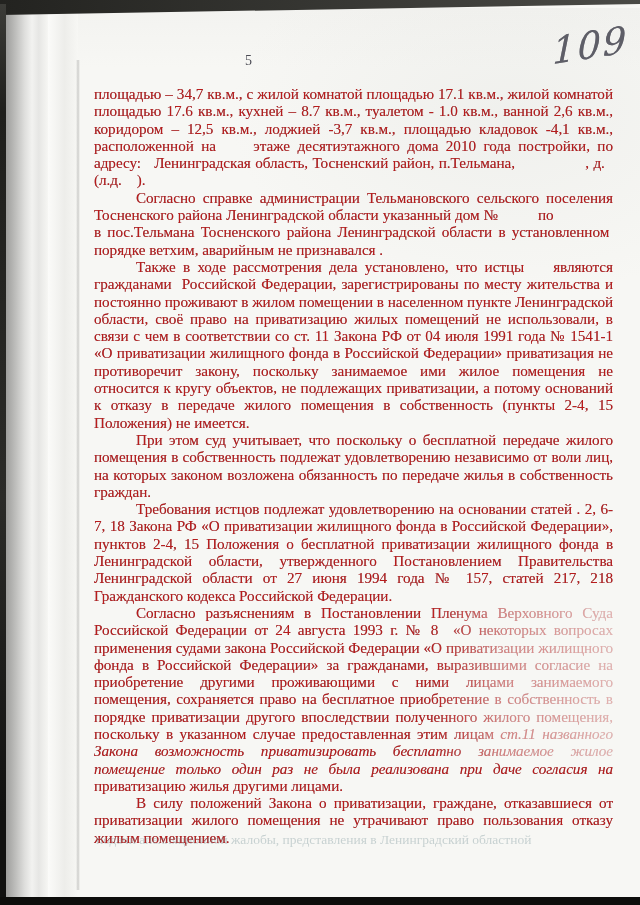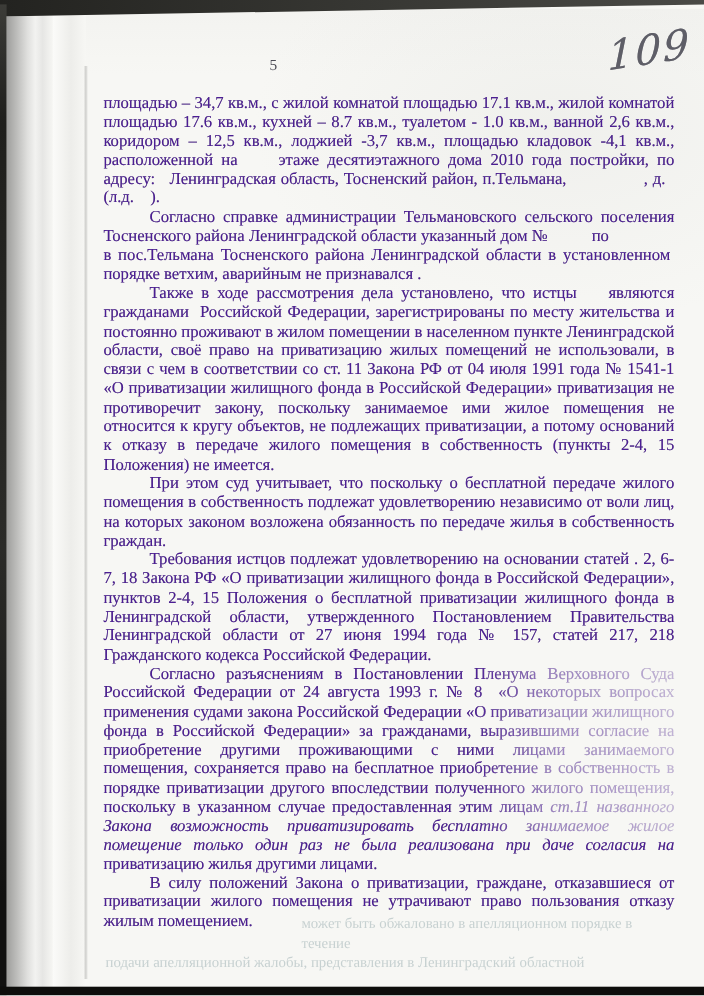--- a/index.html
+++ b/index.html
@@ -40,21 +40,21 @@
   }
   .handwritten{
     position:absolute;left:552px;top:24px;
     font-family:"DejaVu Serif",serif;font-style:italic;font-weight:400;
     font-size:37px;color:#5e5e67;letter-spacing:2px;
     transform:rotate(-9deg) skewX(-10deg);
     text-shadow:0 0 .6px rgba(94,94,103,.6);
   }
   .text-block{
     position:absolute;left:94px;top:85px;width:519px;
-    color:#4c1d95;font-size:15.2px;line-height:17.3px;
+    color:#b91c1c;font-size:15.2px;line-height:17.3px;
     text-align:justify;letter-spacing:-.05px;
     text-shadow:0 0 .5px rgba(61,61,71,.55);
   }
   .para{margin:0;}
   .para.indent{text-indent:42px;}
   .it{font-style:italic;}
   
   .fade-overlay{
     position:absolute;left:430px;top:598px;width:200px;height:165px;
     background:linear-gradient(to right,rgba(247,247,244,0) 0%,rgba(247,247,244,.45) 35%,rgba(247,247,244,.72) 100%);
@@ -98,16 +98,15 @@
       <p class="para indent"><span>Также в ходе рассмотрения дела установлено, что истцы&nbsp;&nbsp;&nbsp; являются гражданами&nbsp; Российской Федерации, зарегистрированы по месту жительства и постоянно проживают в жилом помещении в населенном пункте Ленинградской области, своё право на приватизацию жилых помещений не использовали, в связи с чем в соответствии со ст. 11 Закона РФ от 04 июля 1991 года № 1541-1 «О приватизации жилищного фонда в Российской Федерации»  приватизация не противоречит закону, поскольку занимаемое ими жилое помещения не относится к кругу объектов, не подлежащих приватизации, а потому оснований к отказу в передаче жилого помещения в собственность (пункты 2-4, 15 Положения) не имеется.</span></p>
       <p class="para indent"><span>При этом суд учитывает, что поскольку о бесплатной передаче жилого помещения в собственность подлежат удовлетворению независимо от воли лиц, на которых законом возложена обязанность по передаче жилья в собственность граждан.</span></p>
       <p class="para indent"><span>Требования истцов подлежат удовлетворению на основании статей . 2, 6-7, 18 Закона РФ «О приватизации жилищного фонда в Российской Федерации», пунктов 2-4, 15 Положения о бесплатной приватизации жилищного фонда в Ленинградской области, утвержденного Постановлением Правительства Ленинградской области от 27 июня 1994 года № 157, статей 217, 218 Гражданского кодекса Российской Федерации.</span></p>
       <p class="para indent"><span>Согласно разъяснениям в Постановлении Пленума Верховного Суда Российской Федерации от 24 августа 1993 г. № 8&nbsp; «О некоторых вопросах применения судами закона Российской Федерации «О приватизации жилищного фонда в Российской Федерации» за гражданами, выразившими согласие на приобретение другими проживающими с ними лицами занимаемого помещения, сохраняется право на бесплатное приобретение в собственность в порядке приватизации другого впоследствии полученного жилого помещения, поскольку в указанном случае предоставленная этим лицам </span><span class="it">ст.11 названного Закона возможность приватизировать бесплатно занимаемое жилое помещение только один раз не была реализована при даче согласия на </span><span>приватизацию жилья другими лицами.</span></p>
       <p class="para indent"><span>В силу положений Закона о приватизации, граждане, отказавшиеся от приватизации жилого помещения не утрачивают право пользования отказу жилым помещением.</span></p>
     </div>
 
   <div class="fade-overlay"></div>
 
   <div class="ghost">
-    <div class="ghost-line g1">может быть обжаловано в апелляционном порядке в течение</div>
     <div class="ghost-line g2">подачи апелляционной жалобы, представления в Ленинградский областной</div>
   </div>
 </div>
 
 </body></html>

